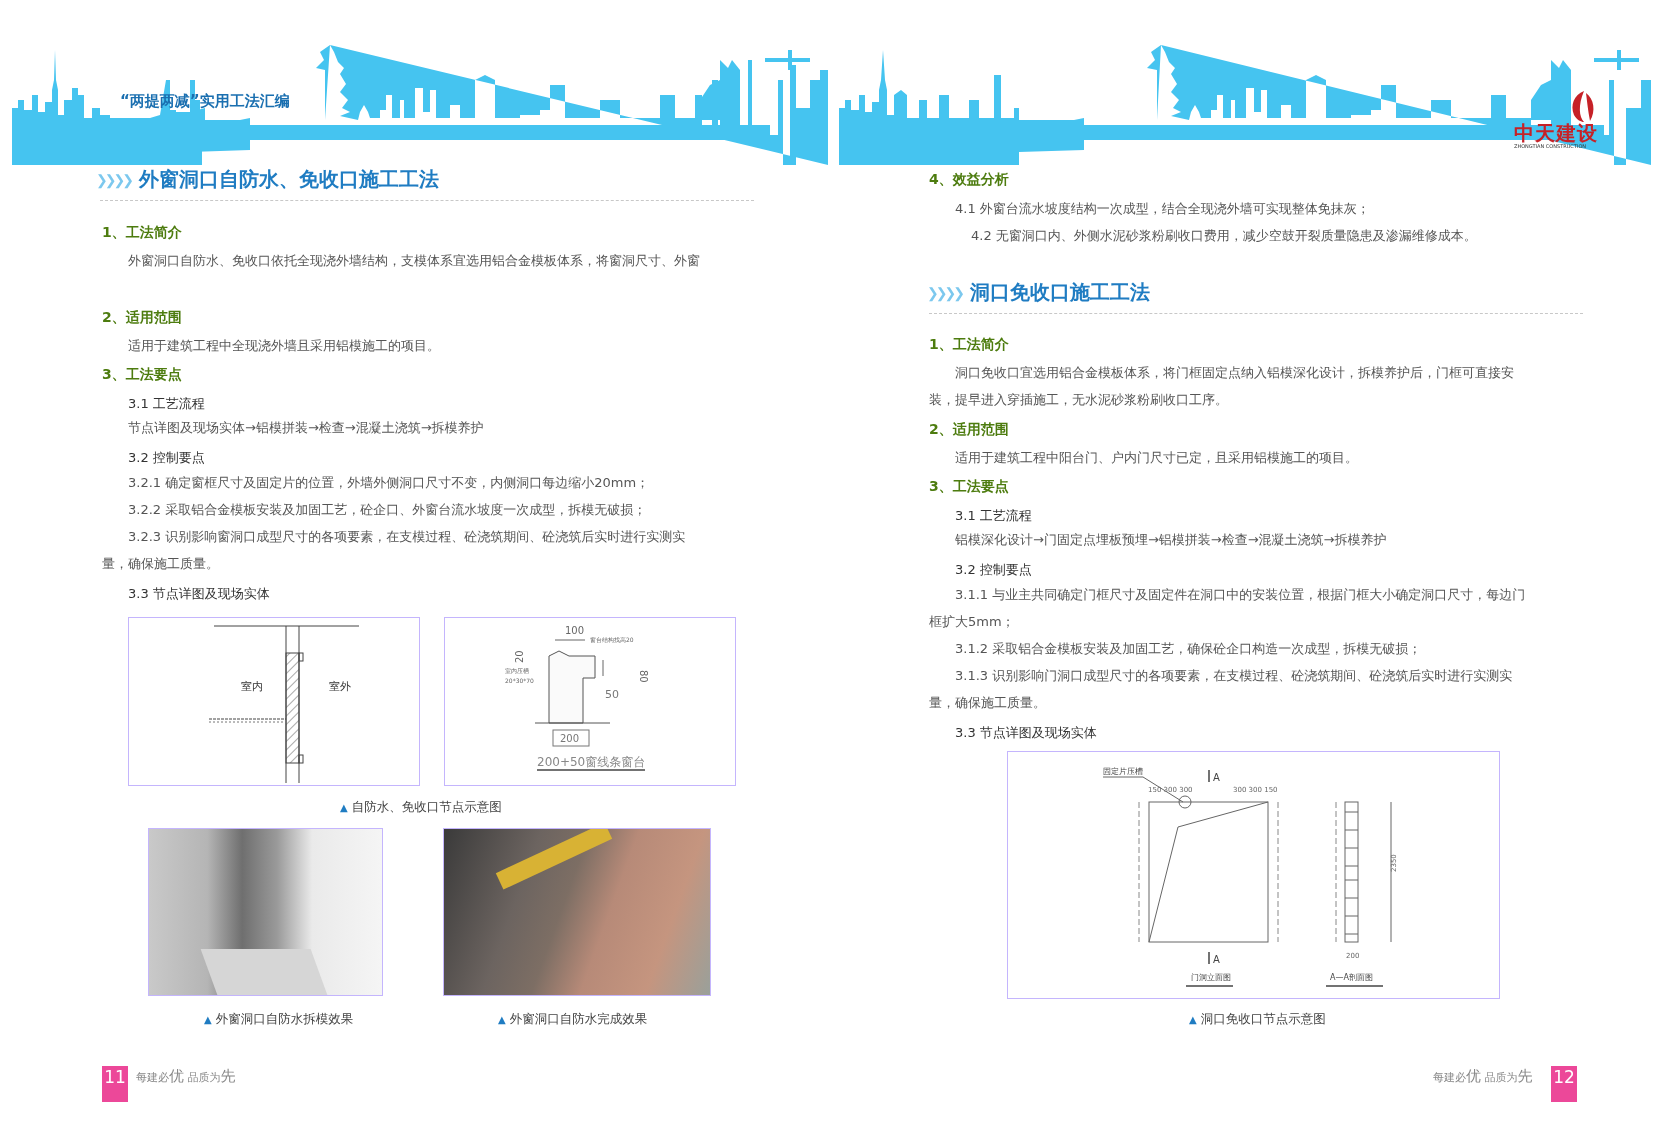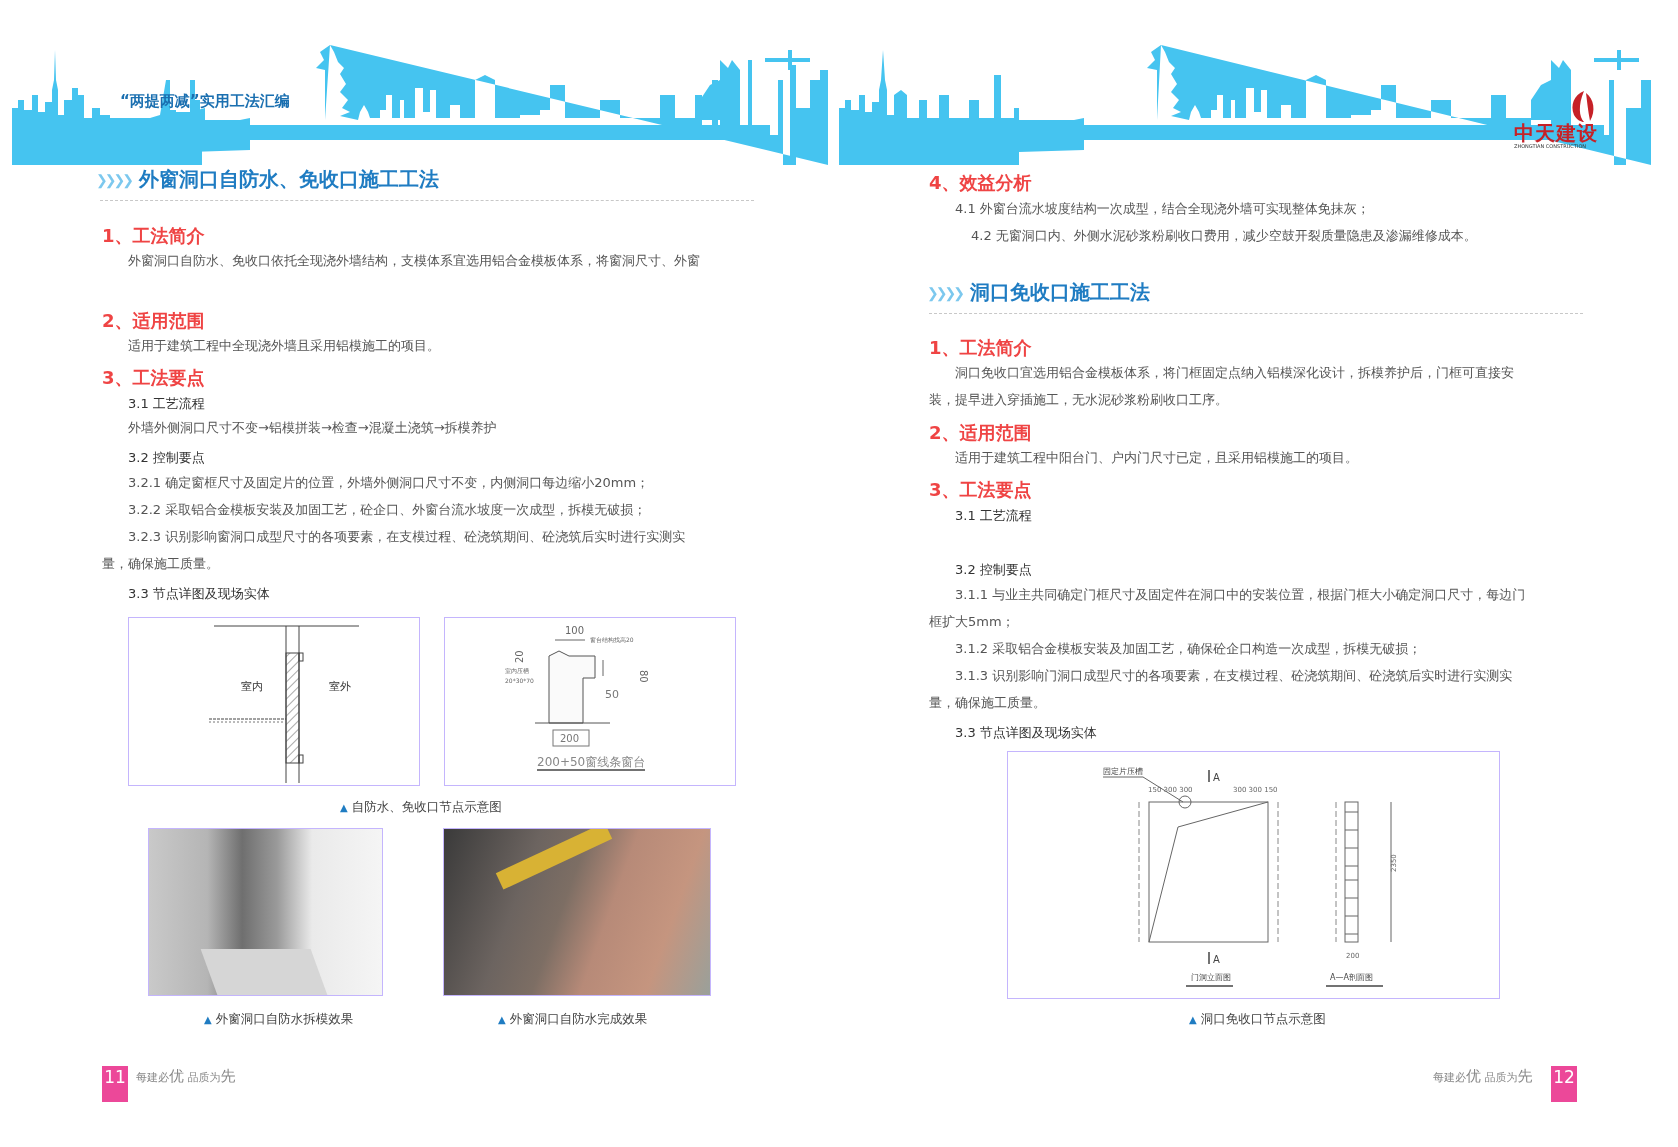--- a/index.html
+++ b/index.html
@@ -10,21 +10,21 @@
   .skyline{position:absolute;left:0;top:40px;width:839px;height:125px;}
   .series-title{position:absolute;left:120px;top:92px;font-size:15px;font-weight:bold;color:#1a6fb0;letter-spacing:0px;}
   .logo{position:absolute;right:80px;top:89px;display:flex;align-items:flex-end;flex-direction:column;}
   .logo-mark{width:28px;height:34px;}
   .logo-text{display:flex;flex-direction:column;margin-left:2px;}
   .logo-cn{font-size:20px;font-weight:bold;color:#c62127;line-height:20px;letter-spacing:1px;}
   .logo-en{font-size:5px;color:#333;letter-spacing:0px;line-height:7px;}
   .sec-title{position:absolute;display:flex;align-items:center;font-size:20px;font-weight:bold;color:#1f7cc2;}
   .chev{color:#7cc8ee;font-size:14px;letter-spacing:-3px;margin-right:8px;font-weight:normal;}
   .dash{position:absolute;height:0;border-top:1px dashed #c8c8c8;}
-  .h2{position:absolute;font-size:18px;font-weight:bold;color:#ef4444;}
+  .h2{position:absolute;font-size:14px;font-weight:bold;color:#4d7c0f;}
   .h3{position:absolute;font-size:13px;color:#333;}
   .p{position:absolute;font-size:13px;color:#555;line-height:27px;}
   .frame{position:absolute;border:1px solid #c4b5fd;background:#fff;overflow:hidden;}
   .cap{position:absolute;font-size:12.5px;color:#444;}
   .cap .tri{color:#1f7cc2;font-size:10px;margin-right:4px;}
   .pn{position:absolute;top:1066px;width:26px;height:36px;background:#ec4899;color:#fff;font-size:17px;text-align:center;line-height:22px;}
   .slogan{position:absolute;top:1067px;font-size:11px;color:#888;}
   .slogan .big{font-size:15px;}
 </style>
 </head>
@@ -55,21 +55,21 @@
     <span>外窗洞口自防水、免收口施工工法</span>
   </div>
   <div class="dash" style="left:100px;top:200px;width:654px;"></div>
 
   <div class="h2" style="left:102px;top:224px;">1、工法简介</div>
   <div class="p" style="left:128px;top:247px;">外窗洞口自防水、免收口依托全现浇外墙结构，支模体系宜选用铝合金模板体系，将窗洞尺寸、外窗</div>
   <div class="h2" style="left:102px;top:309px;">2、适用范围</div>
   <div class="p" style="left:128px;top:332px;">适用于建筑工程中全现浇外墙且采用铝模施工的项目。</div>
   <div class="h2" style="left:102px;top:366px;">3、工法要点</div>
   <div class="h3" style="left:128px;top:395px;">3.1 工艺流程</div>
-  <div class="p" style="left:128px;top:414px;">外墙外侧洞口尺寸不变→铝模拼装→检查→混凝土浇筑→拆模养护</div>
+  <div class="p" style="left:128px;top:414px;">节点详图及现场实体→铝模拼装→检查→混凝土浇筑→拆模养护</div>
   <div class="h3" style="left:128px;top:449px;">3.2 控制要点</div>
   <div class="p" style="left:128px;top:469px;">3.2.1 确定窗框尺寸及固定片的位置，外墙外侧洞口尺寸不变，内侧洞口每边缩小20mm；</div>
   <div class="p" style="left:128px;top:496px;">3.2.2 采取铝合金模板安装及加固工艺，砼企口、外窗台流水坡度一次成型，拆模无破损；</div>
   <div class="p" style="left:128px;top:523px;">3.2.3  识别影响窗洞口成型尺寸的各项要素，在支模过程、砼浇筑期间、砼浇筑后实时进行实测实</div>
   <div class="p" style="left:102px;top:550px;">量，确保施工质量。</div>
   <div class="h3" style="left:128px;top:585px;">3.3 节点详图及现场实体</div>
 
   <div class="frame" style="left:128px;top:617px;width:290px;height:167px;">
     <svg width="290" height="167" viewBox="0 0 290 167">
       <defs>
@@ -162,20 +162,21 @@
   </div>
   <div class="dash" style="left:90px;top:313px;width:654px;"></div>
 
   <div class="h2" style="left:90px;top:336px;">1、工法简介</div>
   <div class="p" style="left:116px;top:359px;">洞口免收口宜选用铝合金模板体系，将门框固定点纳入铝模深化设计，拆模养护后，门框可直接安</div>
   <div class="p" style="left:90px;top:386px;">装，提早进入穿插施工，无水泥砂浆粉刷收口工序。</div>
   <div class="h2" style="left:90px;top:421px;">2、适用范围</div>
   <div class="p" style="left:116px;top:444px;">适用于建筑工程中阳台门、户内门尺寸已定，且采用铝模施工的项目。</div>
   <div class="h2" style="left:90px;top:478px;">3、工法要点</div>
   <div class="h3" style="left:116px;top:507px;">3.1 工艺流程</div>
+  <div class="p" style="left:116px;top:526px;">铝模深化设计→门固定点埋板预埋→铝模拼装→检查→混凝土浇筑→拆模养护</div>
   <div class="h3" style="left:116px;top:561px;">3.2 控制要点</div>
   <div class="p" style="left:116px;top:581px;">3.1.1 与业主共同确定门框尺寸及固定件在洞口中的安装位置，根据门框大小确定洞口尺寸，每边门</div>
   <div class="p" style="left:90px;top:608px;">框扩大5mm；</div>
   <div class="p" style="left:116px;top:635px;">3.1.2 采取铝合金模板安装及加固工艺，确保砼企口构造一次成型，拆模无破损；</div>
   <div class="p" style="left:116px;top:662px;">3.1.3  识别影响门洞口成型尺寸的各项要素，在支模过程、砼浇筑期间、砼浇筑后实时进行实测实</div>
   <div class="p" style="left:90px;top:689px;">量，确保施工质量。</div>
   <div class="h3" style="left:116px;top:724px;">3.3 节点详图及现场实体</div>
 
   <div class="frame" style="left:168px;top:751px;width:491px;height:246px;">
     <svg width="491" height="246" viewBox="0 0 491 246">

